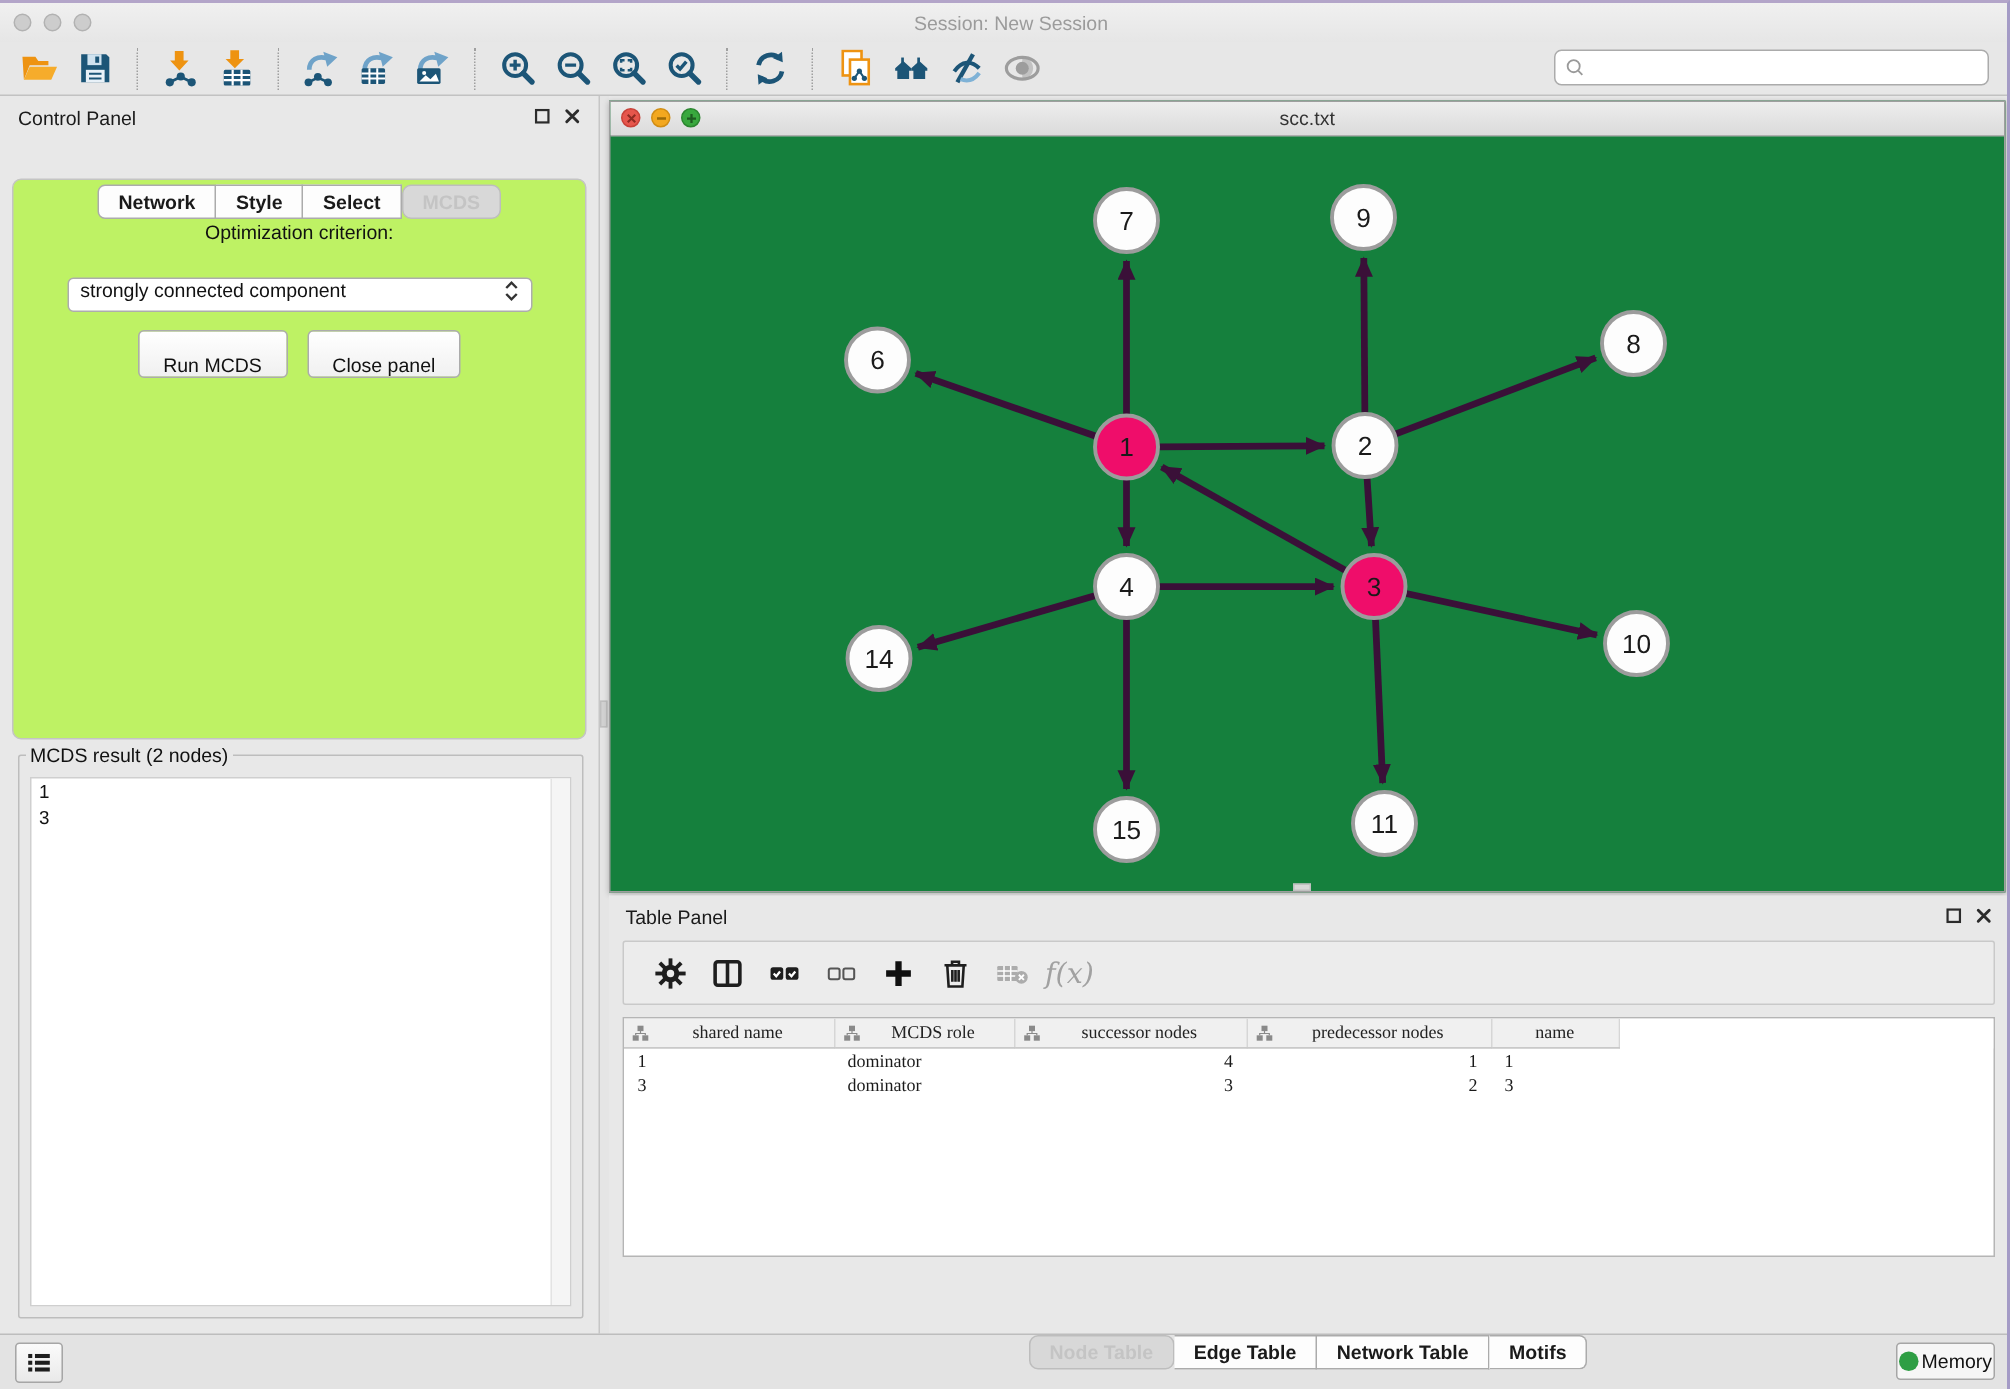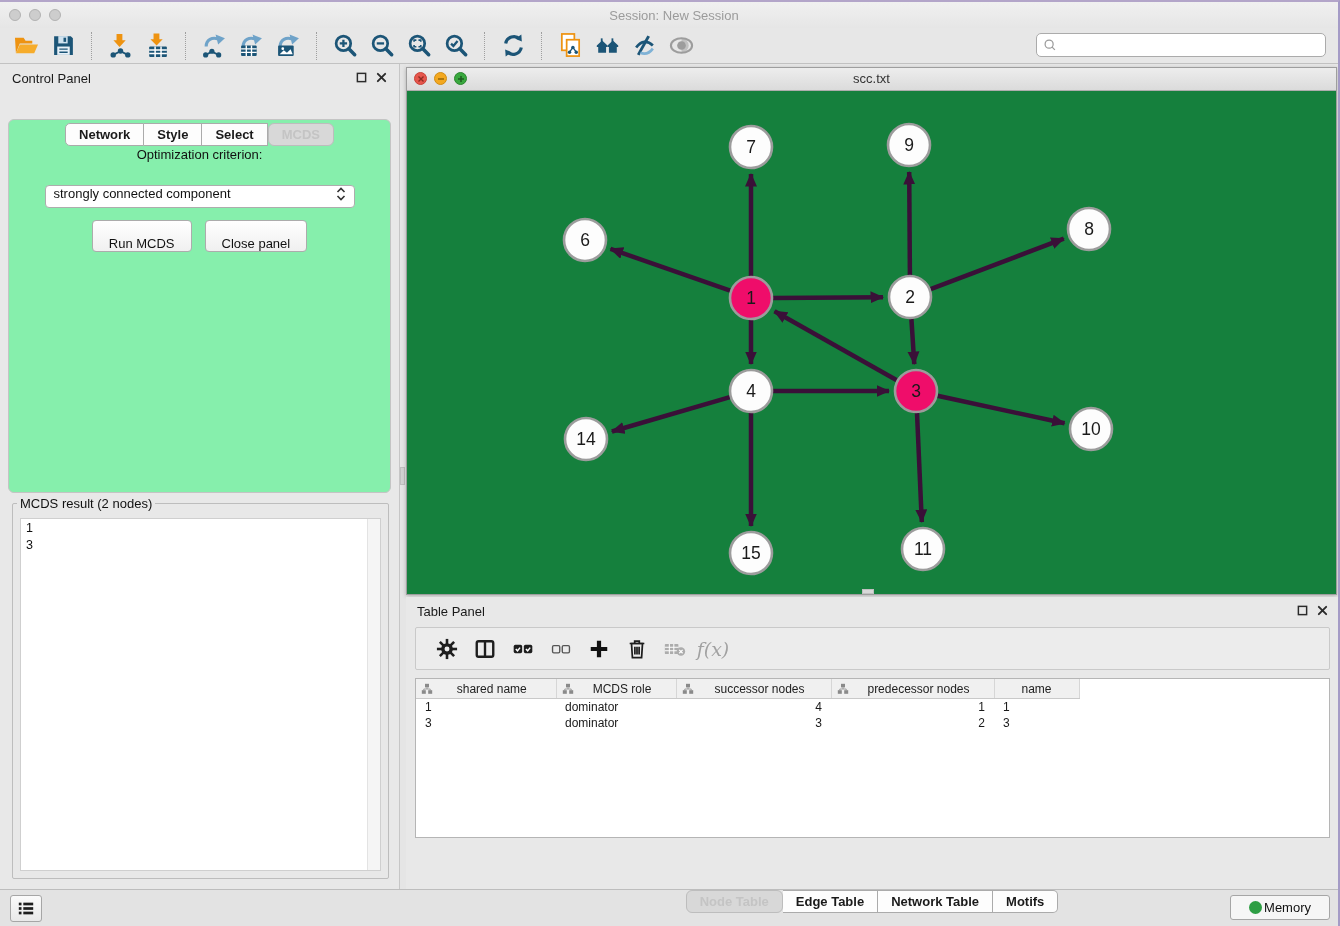--- a/index.html
+++ b/index.html
@@ -29,21 +29,21 @@
   .ptitle{position:absolute;left:12px;top:7px;font-size:13px;color:#1A1A1A;}
   .pctrl{position:absolute;right:12px;top:8px;display:flex;gap:9px;align-items:center;}
   .pctrl span{display:flex;}
   .tabs{display:flex;justify-content:center;position:absolute;left:0;width:100%;z-index:2;}
   .cp-tabs{top:35px;}
   .tab{height:21px;line-height:21px;padding:0 13px;background:#FDFDFD;border:1px solid #ABABAB;border-left:none;
        font-size:13px;font-weight:bold;color:#1A1A1A;margin-top:24px;}
   .tab:first-child{border-left:1px solid #ABABAB;border-radius:5px 0 0 5px;}
   .tab:last-child{border-radius:0 5px 5px 0;}
   .tab.active{background:#D8D8D8;color:#C4C4C4;border-radius:6px;border:1px solid #BDBDBD;}
-  .cp-inner{position:absolute;left:8px;right:8px;top:55px;height:372px;background:#86efac;
+  .cp-inner{position:absolute;left:8px;right:8px;top:55px;height:372px;background:#bef264;
             border:1px solid #C4C4C4;border-radius:6px;}
   .opt-label{margin-top:27px;text-align:center;font-size:13px;color:#111;}
   .dropdown{margin:23px auto 0;width:310px;height:23px;background:#fff;border:1px solid #ADADAD;border-radius:4px;
             display:flex;align-items:flex-start;padding:0 8px;box-sizing:border-box;font-size:13px;color:#111;}
   .dropdown .dd-label{flex:1;}
   .btn-row{display:flex;justify-content:center;gap:13px;margin-top:12px;}
   .cbtn{height:22px;padding:15px 16px;font-size:13px;color:#111;background:linear-gradient(#FFFFFF,#F0F0F0);
         border:1px solid #ACACAC;border-radius:4px;font-family:inherit;}
   .result-box{position:absolute;left:12px;right:10px;top:432px;bottom:13px;border:1px solid #BDBDBD;
               border-radius:2px;margin:0;padding:0;}
@@ -69,37 +69,37 @@
   .net-canvas{position:absolute;left:0;top:22px;}
   .net-handle{position:absolute;bottom:0;left:455px;width:12px;height:5px;background:#D8D8D8;border:1px solid #C0C0C0;box-sizing:border-box;}
   
   .table-panel{position:absolute;left:406px;right:0;top:595px;height:293px;background:#E8E8E8;}
   .tp-toolbar{position:absolute;left:9px;right:8px;top:30px;height:43px;background:#ECECEC;border:1px solid #C9C9C9;
               border-radius:2px;display:flex;align-items:center;padding-left:12px;box-sizing:border-box;}
   .tpt-btn{width:38px;height:36px;display:flex;align-items:center;justify-content:center;}
   .tpt-btn svg{width:22px;height:22px;}
   .fx{font-family:"DejaVu Serif",serif;font-style:italic;font-size:19px;color:#9E9E9E;}
   .tp-table{position:absolute;left:9px;right:8px;top:81px;height:160px;background:#fff;border:1px solid #B5B5B5;
-            box-sizing:border-box;overflow:hidden;}
+            box-sizing:border-box;overflow:hidden;font-family:Liberation Serif, serif;}
   .tp-table table{border-collapse:collapse;font-size:12px;table-layout:fixed;width:100%;}
   .tp-table th{height:19px;background:#F0F0F0;border-right:1px solid #D6D6D6;border-bottom:1px solid #C9C9C9;
                font-weight:normal;color:#222;padding:0;}
   .tp-table th.th-fill{background:#fff;border:none;border-bottom:1px solid transparent;}
   .hwrap{display:flex;align-items:center;padding:0 5px;}
   .hwrap svg{width:12px;height:12px;flex:0 0 auto;}
   .hwrap span{flex:1;text-align:center;font-size:12px;}
   .tp-table td{height:16px;line-height:16px;padding:0 9px;color:#1A1A1A;overflow:hidden;white-space:nowrap;}
   .al{text-align:left;} .ar{text-align:right;}
   .tp-tabs{top:269px;}
   
   .statusbar{position:absolute;left:0;right:0;bottom:0;height:36px;background:#E3E3E3;border-top:1px solid #BDBDBD;}
   .sb-left{position:absolute;left:10px;top:5px;width:30px;height:25px;border:1px solid #A6A6A6;border-radius:3px;
            background:linear-gradient(#FBFBFB,#E9E9E9);display:flex;align-items:center;justify-content:center;}
   .sb-left svg{width:18px;height:15px;}
-  .sb-mem{position:absolute;right:8px;top:5px;height:25px;padding:0 18px;display:flex;align-items:center;gap:2px;
+  .sb-mem{position:absolute;right:8px;top:5px;height:25px;padding:0 1px;display:flex;align-items:center;gap:2px;
           border:1px solid #A6A6A6;border-radius:3px;background:#F6F6F6;font-size:13px;color:#111;box-sizing:border-box;margin-left:37px;}
   .mem-dot{width:13px;height:13px;border-radius:50%;background:#2E9E44;}
   .dis{opacity:.95;}
 </style>
 </head>
 <body>
 
 <div class="app">
 
   <div class="titlebar">

